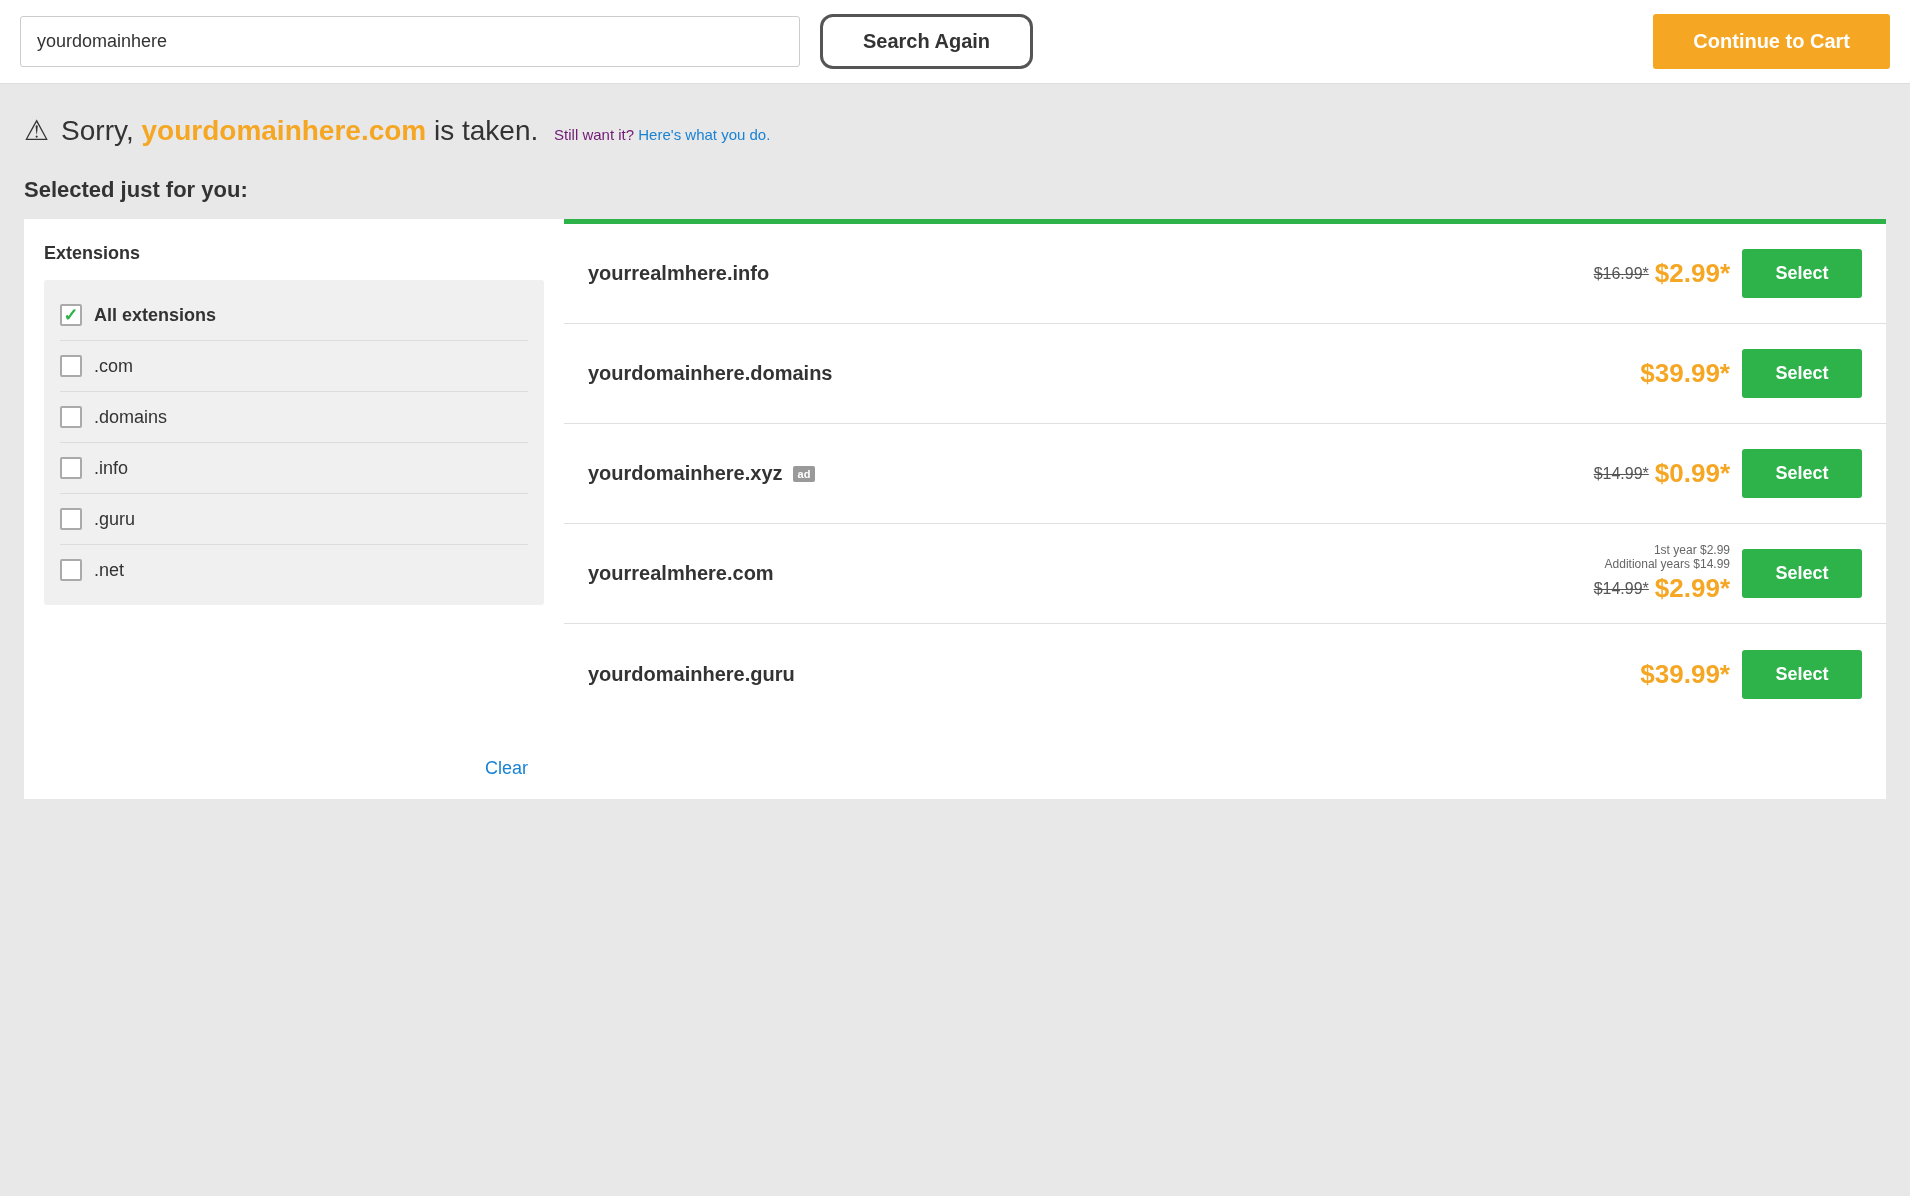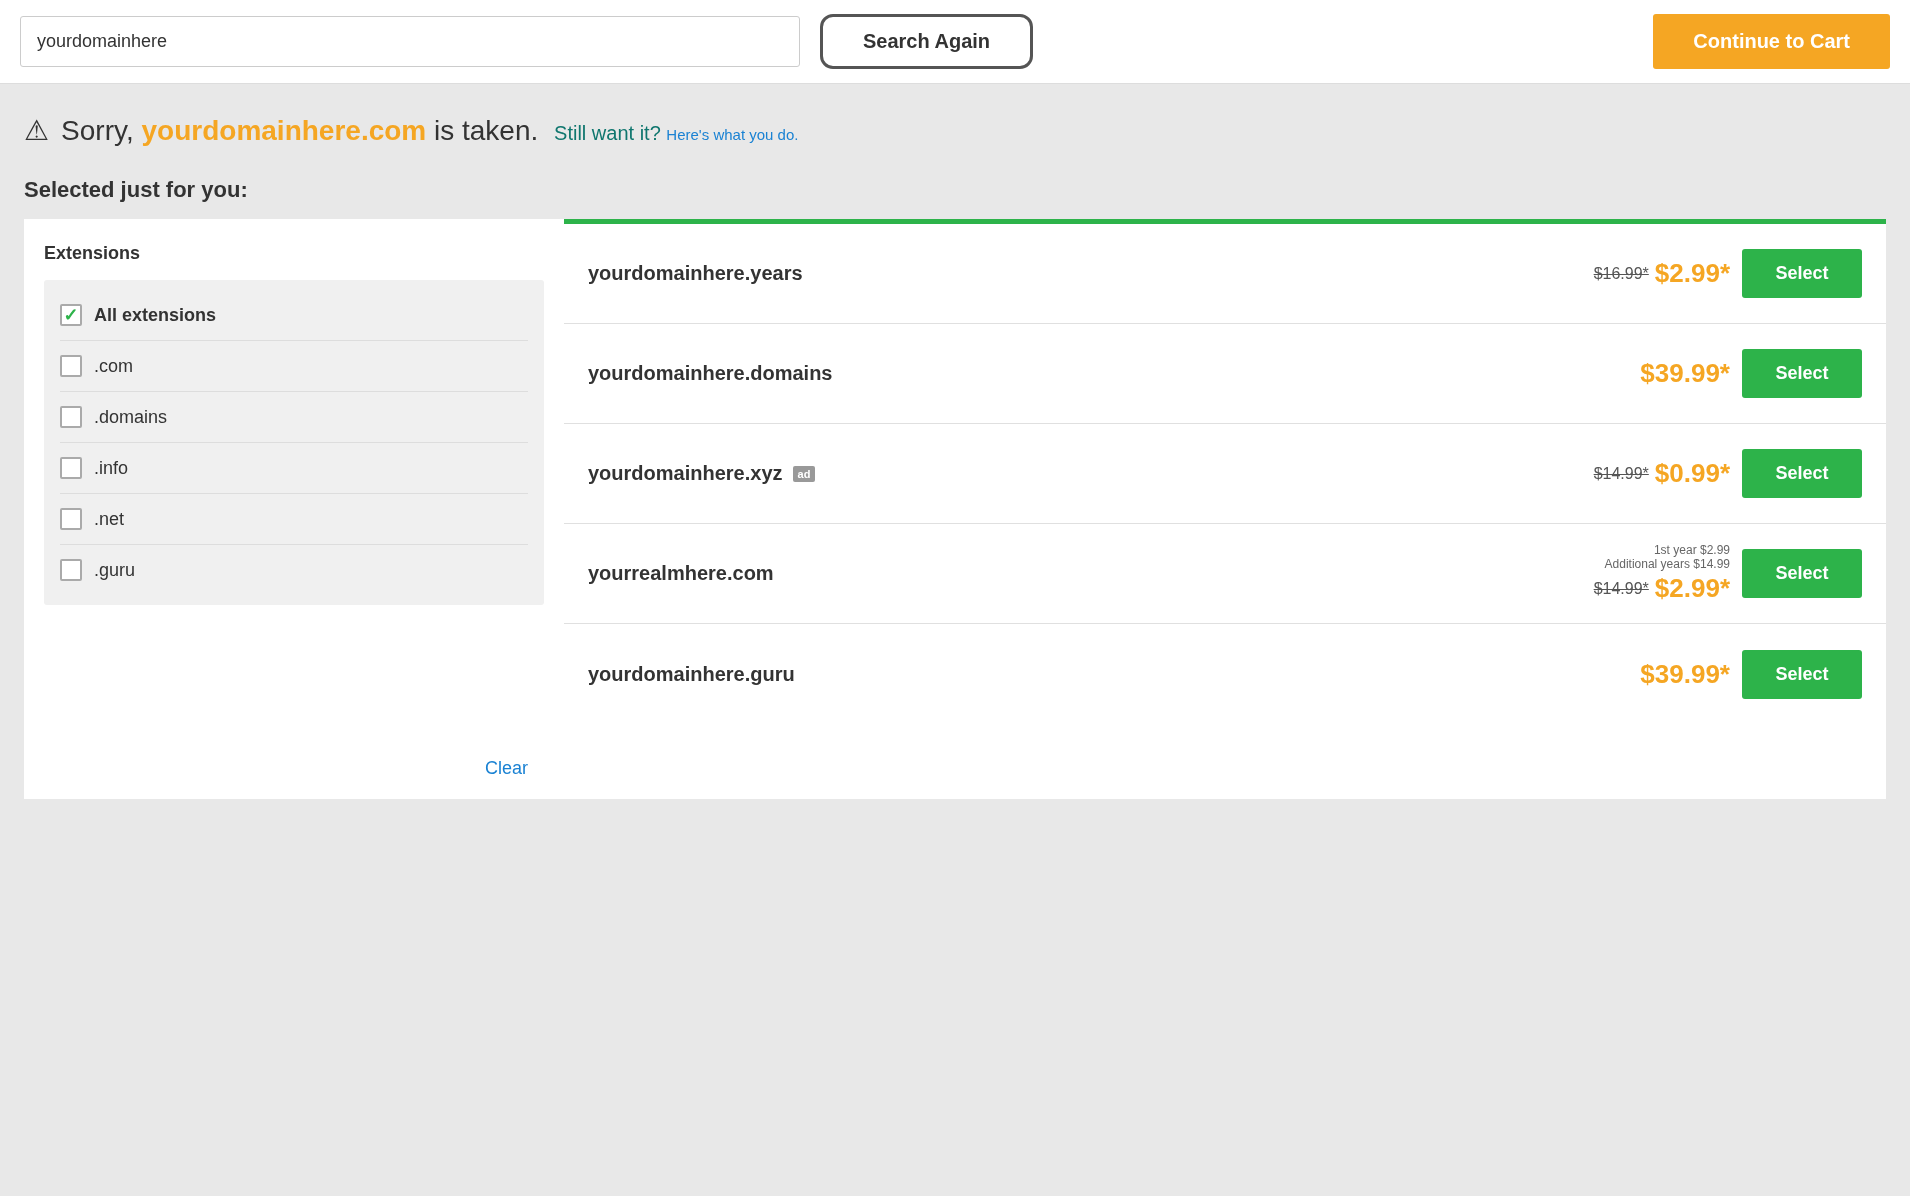--- a/index.html
+++ b/index.html
@@ -73,22 +73,22 @@
     .taken-message .info-icon {
       font-size: 28px;
       color: #333;
       flex-shrink: 0;
     }
     .taken-message .domain-name {
       color: #f5a623;
       font-weight: 800;
     }
     .taken-message .still-want {
-      font-size: 20px;
-      color: #0f766e;
+      font-size: 15px;
+      color: #701a75;
       margin-left: 8px;
     }
     .taken-message .heres-link {
       color: #1a82d3;
       font-size: 15px;
       text-decoration: none;
     }
 
     
     .selected-section-title {
@@ -293,35 +293,35 @@
         <div class="ext-item">
           <div class="checkbox"></div>
           <span class="ext-label">.domains</span>
         </div>
         <div class="ext-item">
           <div class="checkbox"></div>
           <span class="ext-label">.info</span>
         </div>
         <div class="ext-item">
           <div class="checkbox"></div>
+          <span class="ext-label">.guru</span>
+        </div>
+        <div class="ext-item">
+          <div class="checkbox"></div>
           <span class="ext-label">.net</span>
-        </div>
-        <div class="ext-item">
-          <div class="checkbox"></div>
-          <span class="ext-label">.guru</span>
         </div>
       </div>
       <a class="clear-link" href="#">Clear</a>
     </div>
 
     <div class="results-panel">
 
       <div class="domain-row">
         <div class="domain-name-col">
-          <span>yourdomainhere.years</span>
+          <span>yourrealmhere.info</span>
         </div>
         <div class="pricing-col">
           <div class="pricing-row">
             <span class="original-price">$16.99*</span>
             <span class="sale-price">$2.99*</span>
           </div>
         </div>
         <button class="select-btn">Select</button>
       </div>
 

